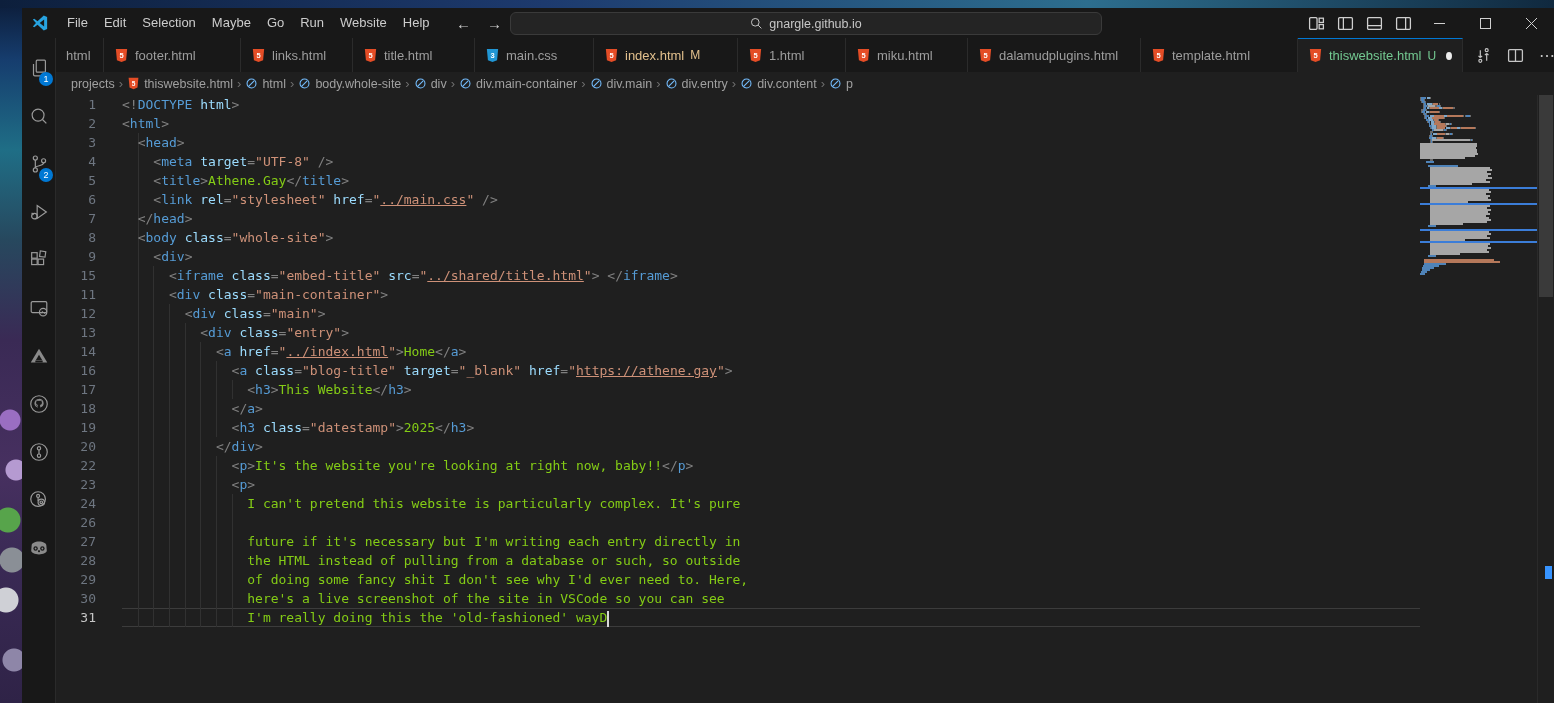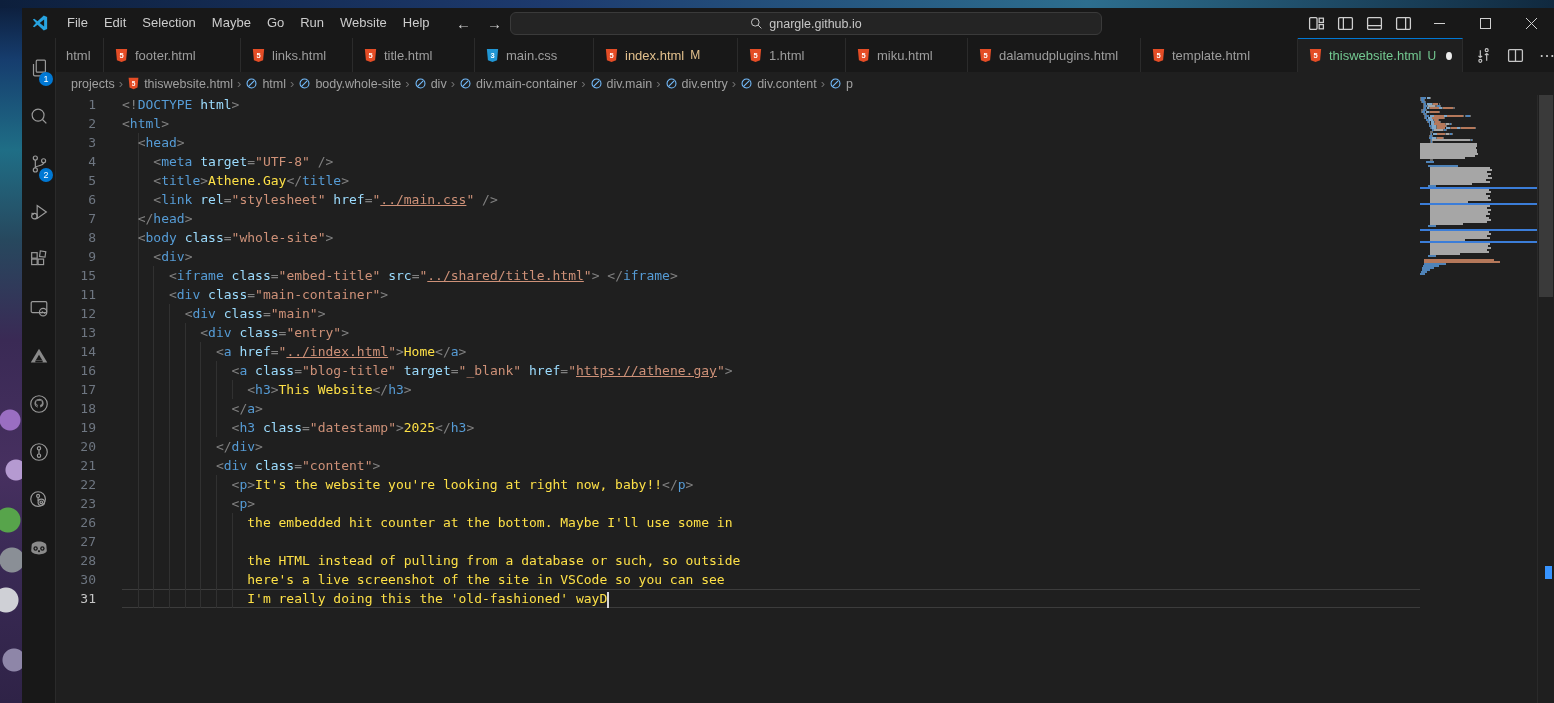--- a/index.html
+++ b/index.html
@@ -52,21 +52,21 @@
   .editor{flex:1;position:relative;background:#1f1f1f;min-height:0;}
   .code{position:absolute;left:0;top:0;right:134px;bottom:0;overflow:hidden;}
   .code-row{height:19px;position:relative;display:flex;font-family:"DejaVu Sans Mono","Liberation Mono",monospace;font-size:13px;line-height:19px;}
   .ln{flex:0 0 40px;text-align:right;color:#6e7681;}
   .code-row.current .ln{color:#c6c6c6;}
   .ltext{white-space:pre;margin-left:26px;position:relative;z-index:2;}
   .guide{position:absolute;top:0;bottom:0;width:1px;background:#313131;z-index:1;}
   .code-row.current::before{content:'';position:absolute;left:66px;right:0;top:0;bottom:0;
     border-top:1px solid #3c3c3c;border-bottom:1px solid #3c3c3c;box-sizing:border-box;z-index:0;}
   .c-p{color:#808080;} .c-t{color:#569cd6;} .c-a{color:#9cdcfe;} .c-s{color:#ce9178;}
-  .c-x{color:#fde047;} .c-l{color:#ce9178;text-decoration:underline;}
+  .c-x{color:#84cc16;} .c-l{color:#ce9178;text-decoration:underline;}
   .caret{display:inline-block;width:2px;height:16px;background:#d7d7d7;vertical-align:middle;}
   
   .minimap{position:absolute;right:16px;top:2px;width:118px;bottom:0;overflow:hidden;}
   .mrow{height:2px;display:flex;align-items:center;}
   .mseg{height:1.4px;flex-shrink:0;}
   .m-p{background:#6a6a6a;} .m-t{background:#4f83b8;} .m-a{background:#7fa8c9;}
   .m-s{background:#b5785a;} .m-x{background:#a6a6a6;} .m-l{background:#b5785a;} .m-sp{background:transparent;}
   .mbar{height:2.4px;width:118px;background:#3b7dd8;}
   .scrollbar{position:absolute;right:0;top:0;width:16px;bottom:0;border-left:1px solid #2a2a2a;}
   .sb-thumb{position:absolute;left:1px;right:1px;top:0;height:202px;background:rgba(121,121,121,0.30);}
@@ -574,79 +574,92 @@
               <div class="code-row">
                 <span class="ln">20</span>
                 <span class="guide" style="left: 81.66px;"></span>
                 <span class="guide" style="left: 97.32px;"></span>
                 <span class="guide" style="left: 112.98px;"></span>
                 <span class="guide" style="left: 128.64px;"></span>
                 <span class="guide" style="left: 144.3px;"></span>
                 <span class="ltext"><span class="c-x">            </span><span class="c-p">&lt;/</span><span class="c-t">div</span><span class="c-p">&gt;</span></span>
               </div>
               <div class="code-row">
-                <span class="ln">21</span>
-                <span class="guide" style="left: 81.66px;"></span>
-                <span class="guide" style="left: 97.32px;"></span>
-                <span class="guide" style="left: 112.98px;"></span>
-                <span class="guide" style="left: 128.64px;"></span>
-                <span class="guide" style="left: 144.3px;"></span>
-                <span class="ltext"><span class="c-x">            </span><span class="c-p">&lt;</span><span class="c-t">div</span><span class="c-x"> </span><span class="c-a">class</span><span class="c-p">=</span><span class="c-s">"content"</span><span class="c-p">&gt;</span></span>
-              </div>
-              <div class="code-row">
                 <span class="ln">22</span>
                 <span class="guide" style="left: 81.66px;"></span>
                 <span class="guide" style="left: 97.32px;"></span>
                 <span class="guide" style="left: 112.98px;"></span>
                 <span class="guide" style="left: 128.64px;"></span>
                 <span class="guide" style="left: 144.3px;"></span>
                 <span class="guide" style="left: 159.96px;"></span>
                 <span class="ltext"><span class="c-x">              </span><span class="c-p">&lt;</span><span class="c-t">p</span><span class="c-p">&gt;</span><span class="c-x">It's the website you're looking at right now, baby!!</span><span class="c-p">&lt;/</span><span class="c-t">p</span><span class="c-p">&gt;</span></span>
               </div>
               <div class="code-row">
                 <span class="ln">23</span>
                 <span class="guide" style="left: 81.66px;"></span>
                 <span class="guide" style="left: 97.32px;"></span>
                 <span class="guide" style="left: 112.98px;"></span>
                 <span class="guide" style="left: 128.64px;"></span>
                 <span class="guide" style="left: 144.3px;"></span>
                 <span class="guide" style="left: 159.96px;"></span>
                 <span class="ltext"><span class="c-x">              </span><span class="c-p">&lt;</span><span class="c-t">p</span><span class="c-p">&gt;</span></span>
               </div>
               <div class="code-row">
+                <span class="ln">24</span>
+                <span class="guide" style="left: 81.66px;"></span>
+                <span class="guide" style="left: 97.32px;"></span>
+                <span class="guide" style="left: 112.98px;"></span>
+                <span class="guide" style="left: 128.64px;"></span>
+                <span class="guide" style="left: 144.3px;"></span>
+                <span class="guide" style="left: 159.96px;"></span>
+                <span class="guide" style="left: 175.62px;"></span>
+                <span class="ltext"><span class="c-x">                I can't pretend this website is particularly complex. It's pure</span></span>
+              </div>
+              <div class="code-row">
                 <span class="ln">26</span>
                 <span class="guide" style="left: 81.66px;"></span>
                 <span class="guide" style="left: 97.32px;"></span>
                 <span class="guide" style="left: 112.98px;"></span>
                 <span class="guide" style="left: 128.64px;"></span>
                 <span class="guide" style="left: 144.3px;"></span>
                 <span class="guide" style="left: 159.96px;"></span>
                 <span class="guide" style="left: 175.62px;"></span>
-                <span class="ltext"><span class="c-x">                the embedded hit counter at the bottom. Maybe I'll use some in</span></span>
               </div>
               <div class="code-row">
                 <span class="ln">27</span>
                 <span class="guide" style="left: 81.66px;"></span>
                 <span class="guide" style="left: 97.32px;"></span>
                 <span class="guide" style="left: 112.98px;"></span>
                 <span class="guide" style="left: 128.64px;"></span>
                 <span class="guide" style="left: 144.3px;"></span>
                 <span class="guide" style="left: 159.96px;"></span>
                 <span class="guide" style="left: 175.62px;"></span>
+                <span class="ltext"><span class="c-x">                future if it's necessary but I'm writing each entry directly in</span></span>
               </div>
               <div class="code-row">
                 <span class="ln">28</span>
                 <span class="guide" style="left: 81.66px;"></span>
                 <span class="guide" style="left: 97.32px;"></span>
                 <span class="guide" style="left: 112.98px;"></span>
                 <span class="guide" style="left: 128.64px;"></span>
                 <span class="guide" style="left: 144.3px;"></span>
                 <span class="guide" style="left: 159.96px;"></span>
                 <span class="guide" style="left: 175.62px;"></span>
                 <span class="ltext"><span class="c-x">                the HTML instead of pulling from a database or such, so outside</span></span>
+              </div>
+              <div class="code-row">
+                <span class="ln">29</span>
+                <span class="guide" style="left: 81.66px;"></span>
+                <span class="guide" style="left: 97.32px;"></span>
+                <span class="guide" style="left: 112.98px;"></span>
+                <span class="guide" style="left: 128.64px;"></span>
+                <span class="guide" style="left: 144.3px;"></span>
+                <span class="guide" style="left: 159.96px;"></span>
+                <span class="guide" style="left: 175.62px;"></span>
+                <span class="ltext"><span class="c-x">                of doing some fancy shit I don't see why I'd ever need to. Here,</span></span>
               </div>
               <div class="code-row">
                 <span class="ln">30</span>
                 <span class="guide" style="left: 81.66px;"></span>
                 <span class="guide" style="left: 97.32px;"></span>
                 <span class="guide" style="left: 112.98px;"></span>
                 <span class="guide" style="left: 128.64px;"></span>
                 <span class="guide" style="left: 144.3px;"></span>
                 <span class="guide" style="left: 159.96px;"></span>
                 <span class="guide" style="left: 175.62px;"></span>

